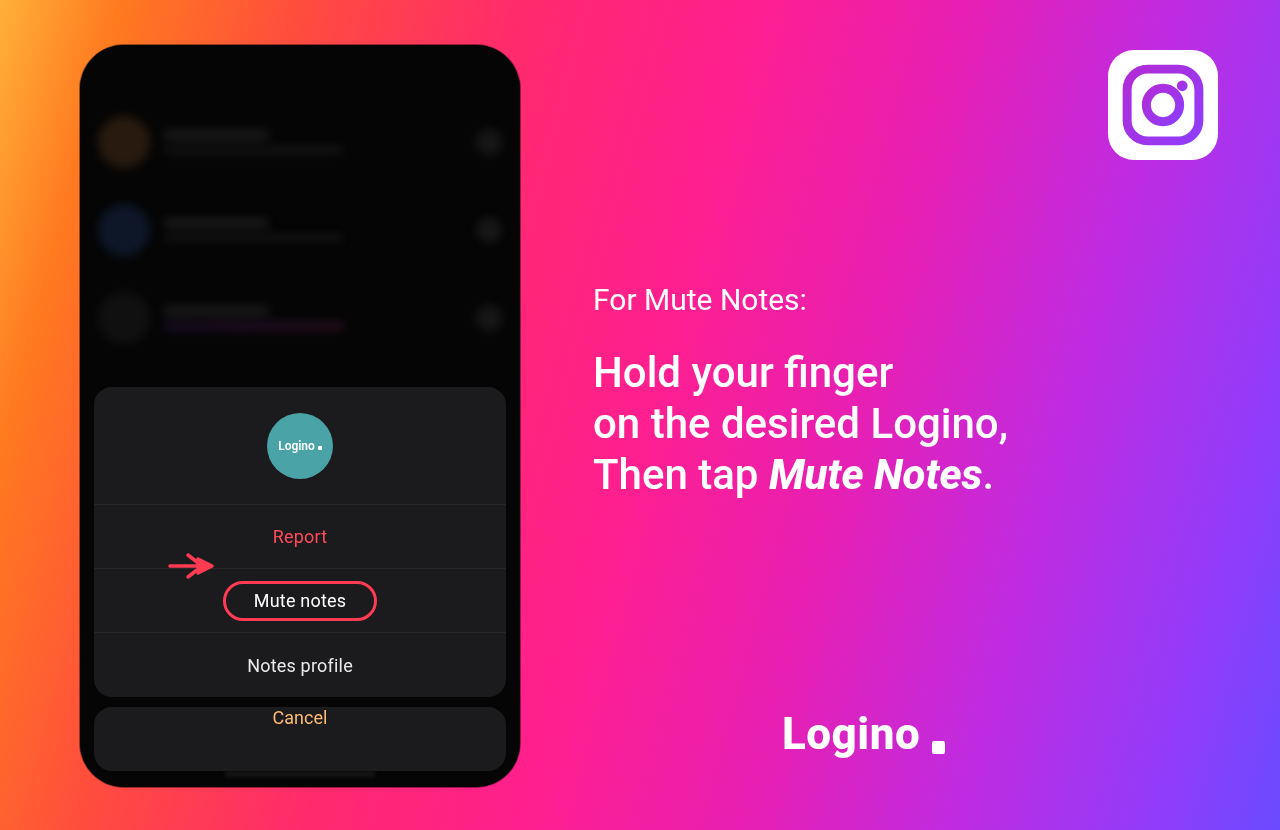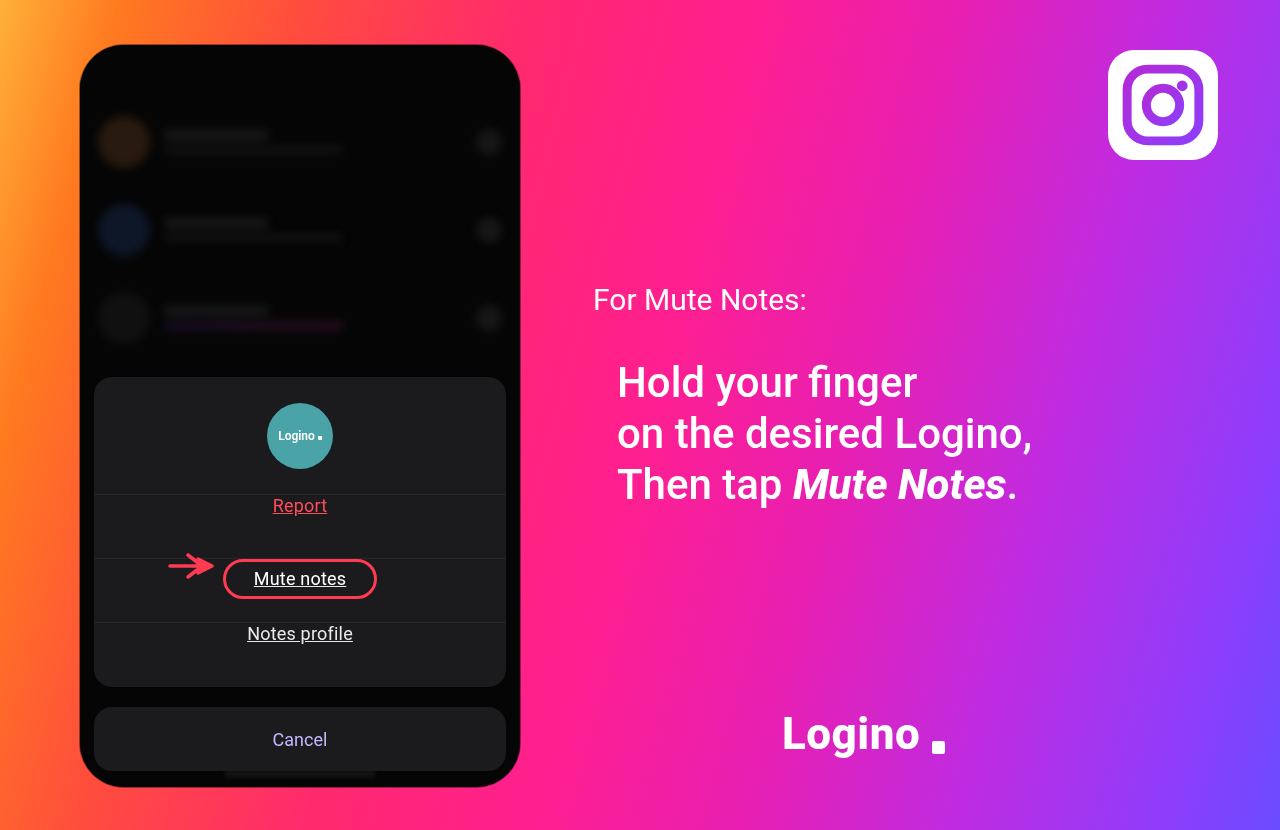--- a/index.html
+++ b/index.html
@@ -57,59 +57,58 @@
     height: 118px; display: flex; align-items: center; justify-content: center;
     border-bottom: 1px solid rgba(255,255,255,.06);
   }
   .sheet .avatar {
     width: 66px; height: 66px; border-radius: 50%;
     background: #4aa3a6; display: flex; align-items: center; justify-content: center;
     color: #fff; font-size: 12px; font-weight: 600; position: relative;
   }
   .sheet .avatar .dot { width:4px; height:4px; background:#fff; border-radius:1px; margin-left:3px; display:inline-block; transform: translateY(2px);}
   .sheet .row {
-    height: 64px; display:flex; align-items:flex-start; justify-content:center;
+    height: 64px; display:flex; align-items:center; justify-content:center;
     color:#e9e9ea; font-size: 18px; letter-spacing:.2px;
     border-bottom: 1px solid rgba(255,255,255,.06);
     position: relative;
-    text-decoration: underline;
   }
   .sheet .row:last-child { border-bottom: none; }
   .sheet .row.report { color:#ff4b5c; }
   .sheet .row .pill {
     border: 3px solid #ff3b53; border-radius: 26px;
     padding: 8px 28px; color:#fff; font-size:18px;
     display:inline-flex; align-items:center; line-height:1;
   }
   .cancel {
-    margin-top: 20px;
+    margin-top: 10px;
     background:#1b1b1d; border-radius:18px; height:64px;
-    display:flex; align-items:center; justify-content:center;
-    color:#c4b5fd; font-size:18px;
+    display:flex; justify-content:center;
+    color:#fdba74; font-size:18px;
   }
 
   
   .callout-arrow {
     position: absolute;
     left: 168px;
     top: 551px;
     width: 48px; height: 30px; z-index: 5;
   }
   .callout-arrow svg { width:100%; height:100%; }
 
   
   .copy {
     position: absolute; left: 593px; top: 280px; right: 60px;
     color: #fff;
   }
   .copy .lead {
-    font-size: 30px; line-height: 1.3; font-weight: 400; margin-bottom: 38px;
+    font-size: 30px; line-height: 1.3; font-weight: 400; margin-bottom: 28px;
   }
   .copy .body {
-    font-size: 42px; line-height: 1.22; font-weight: 500; margin-left: 24px;
+    font-size: 42px; line-height: 1.22; font-weight: 500;
   }
   .copy .body .em { font-style: italic; font-weight: 800; }
 
   
   .brand {
     position: absolute; left: 782px; bottom: 70px;
     color:#fff; font-weight: 800; font-size: 44px; letter-spacing:.5px;
     display:flex; align-items:flex-end; gap:12px;
   }
   .brand .sq { width: 13px; height: 13px; background:#fff; border-radius:2px; transform: translateY(-6px);}

